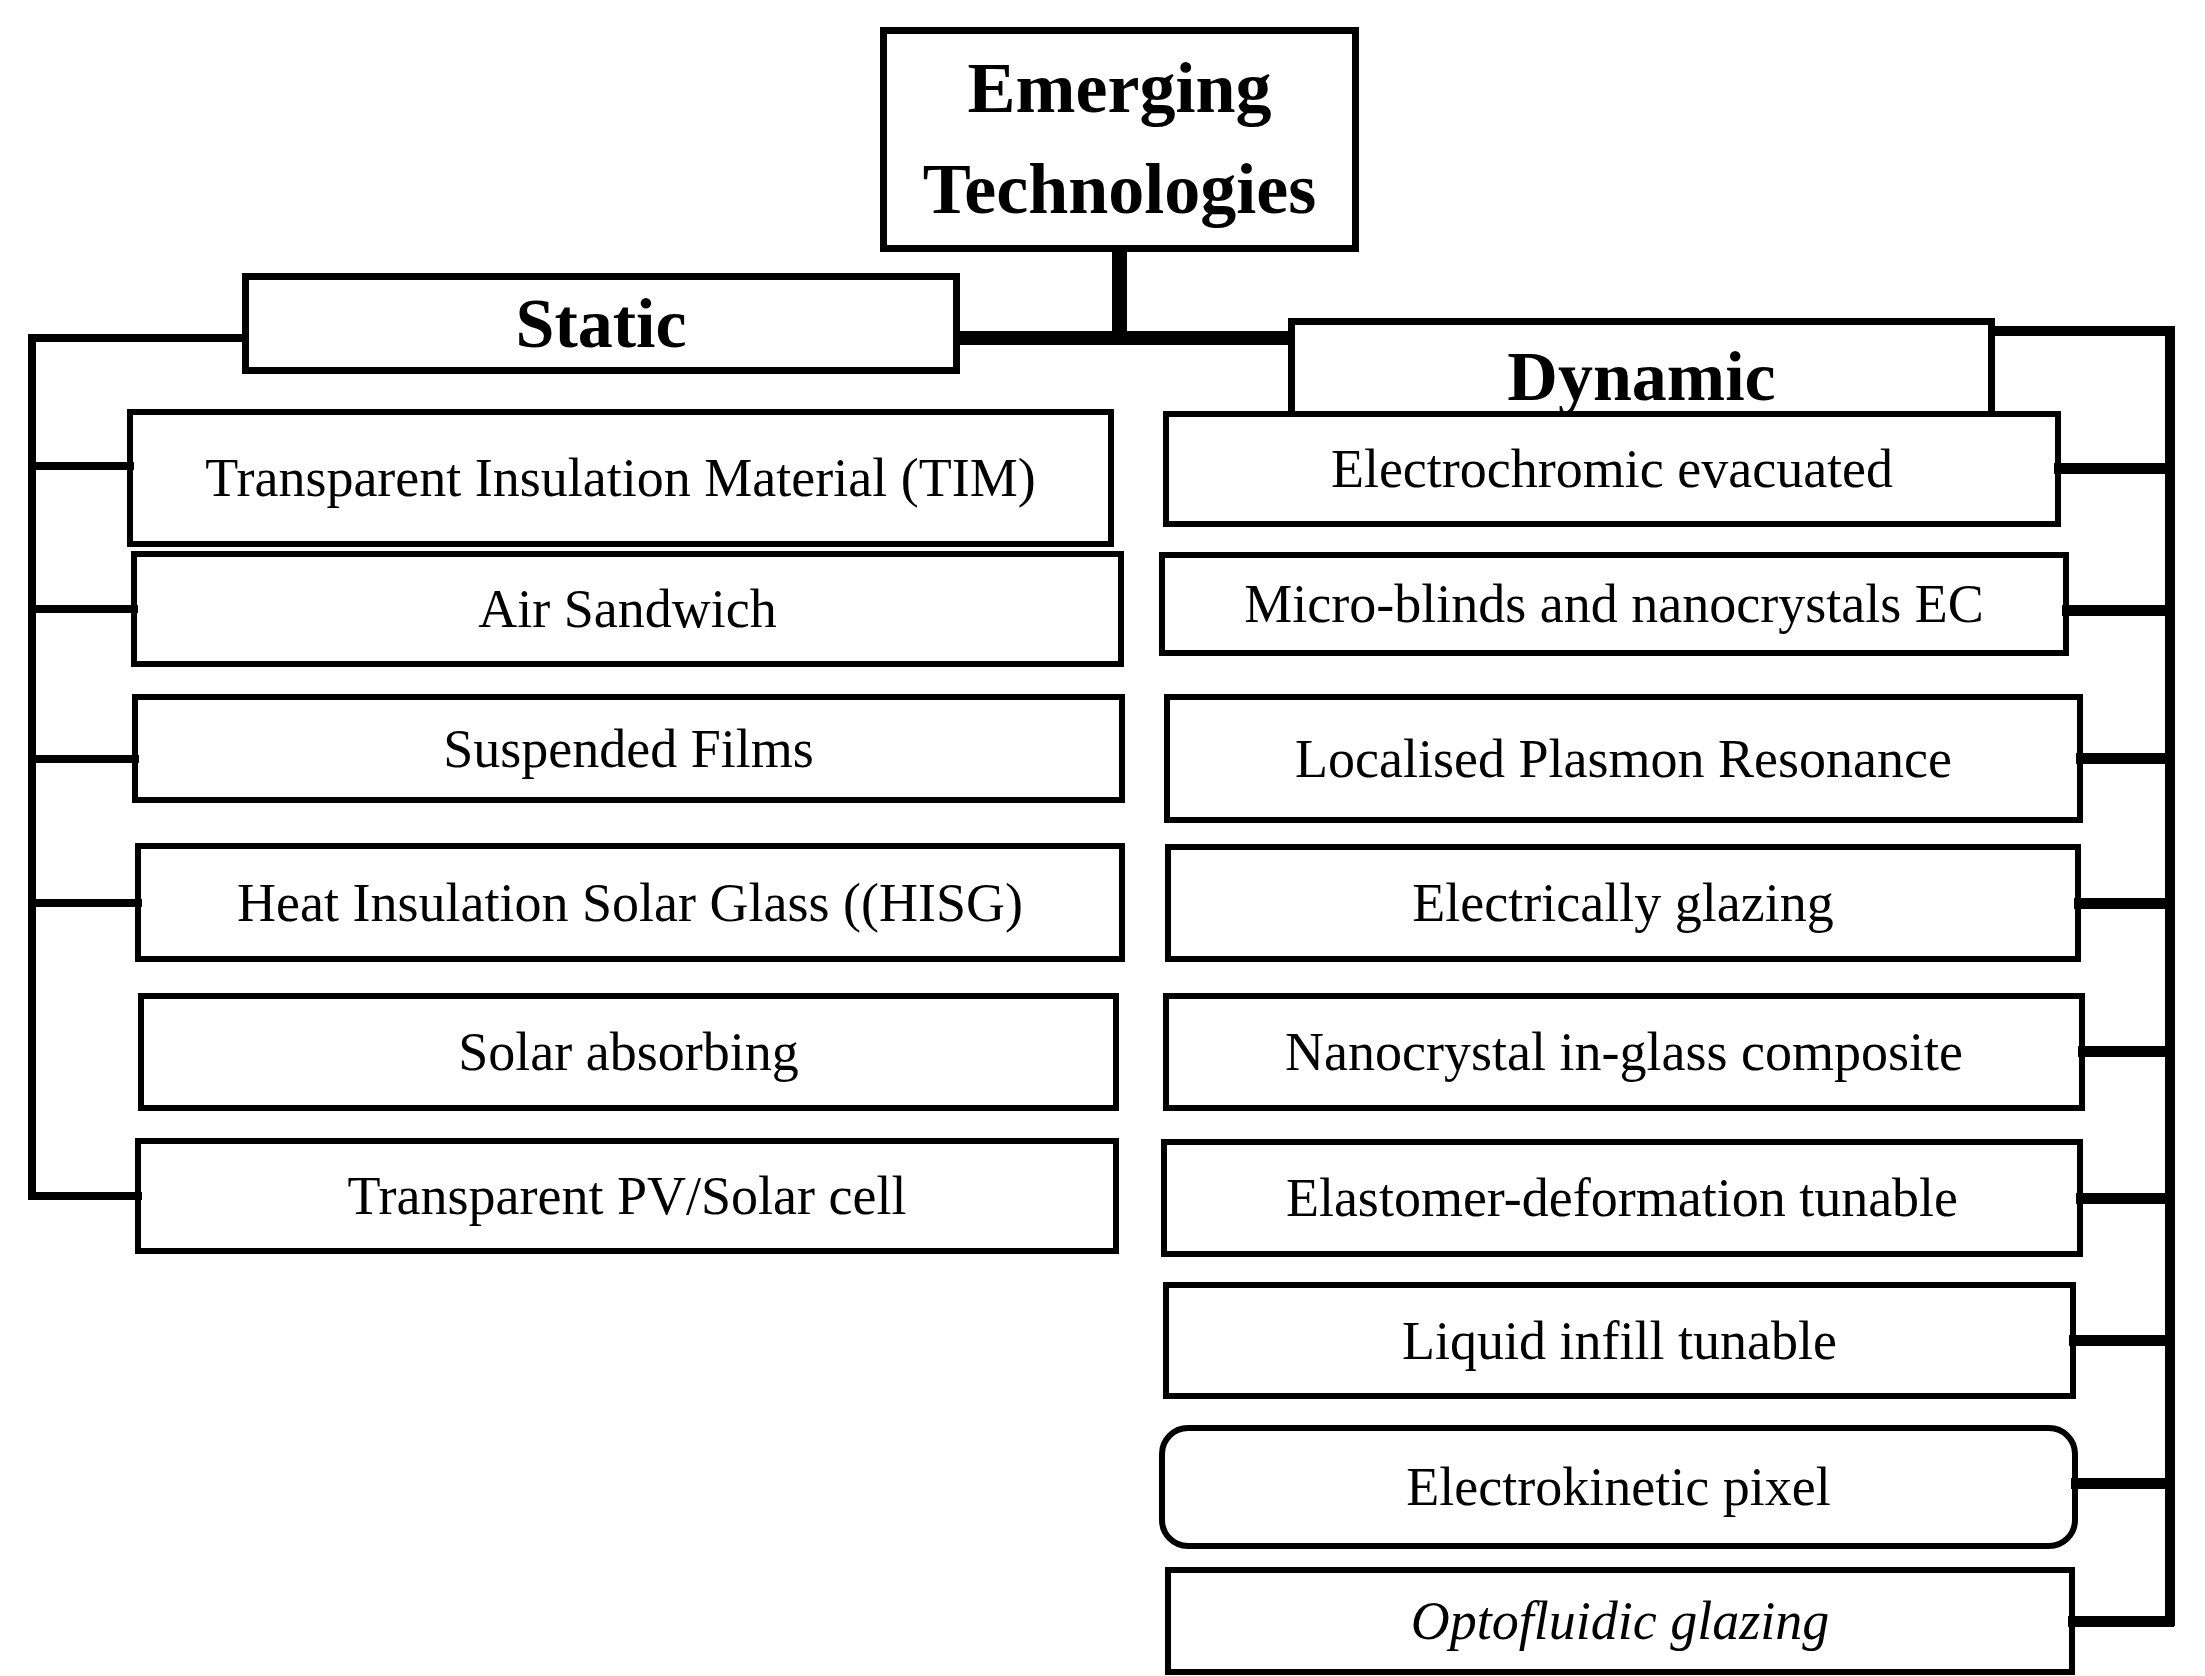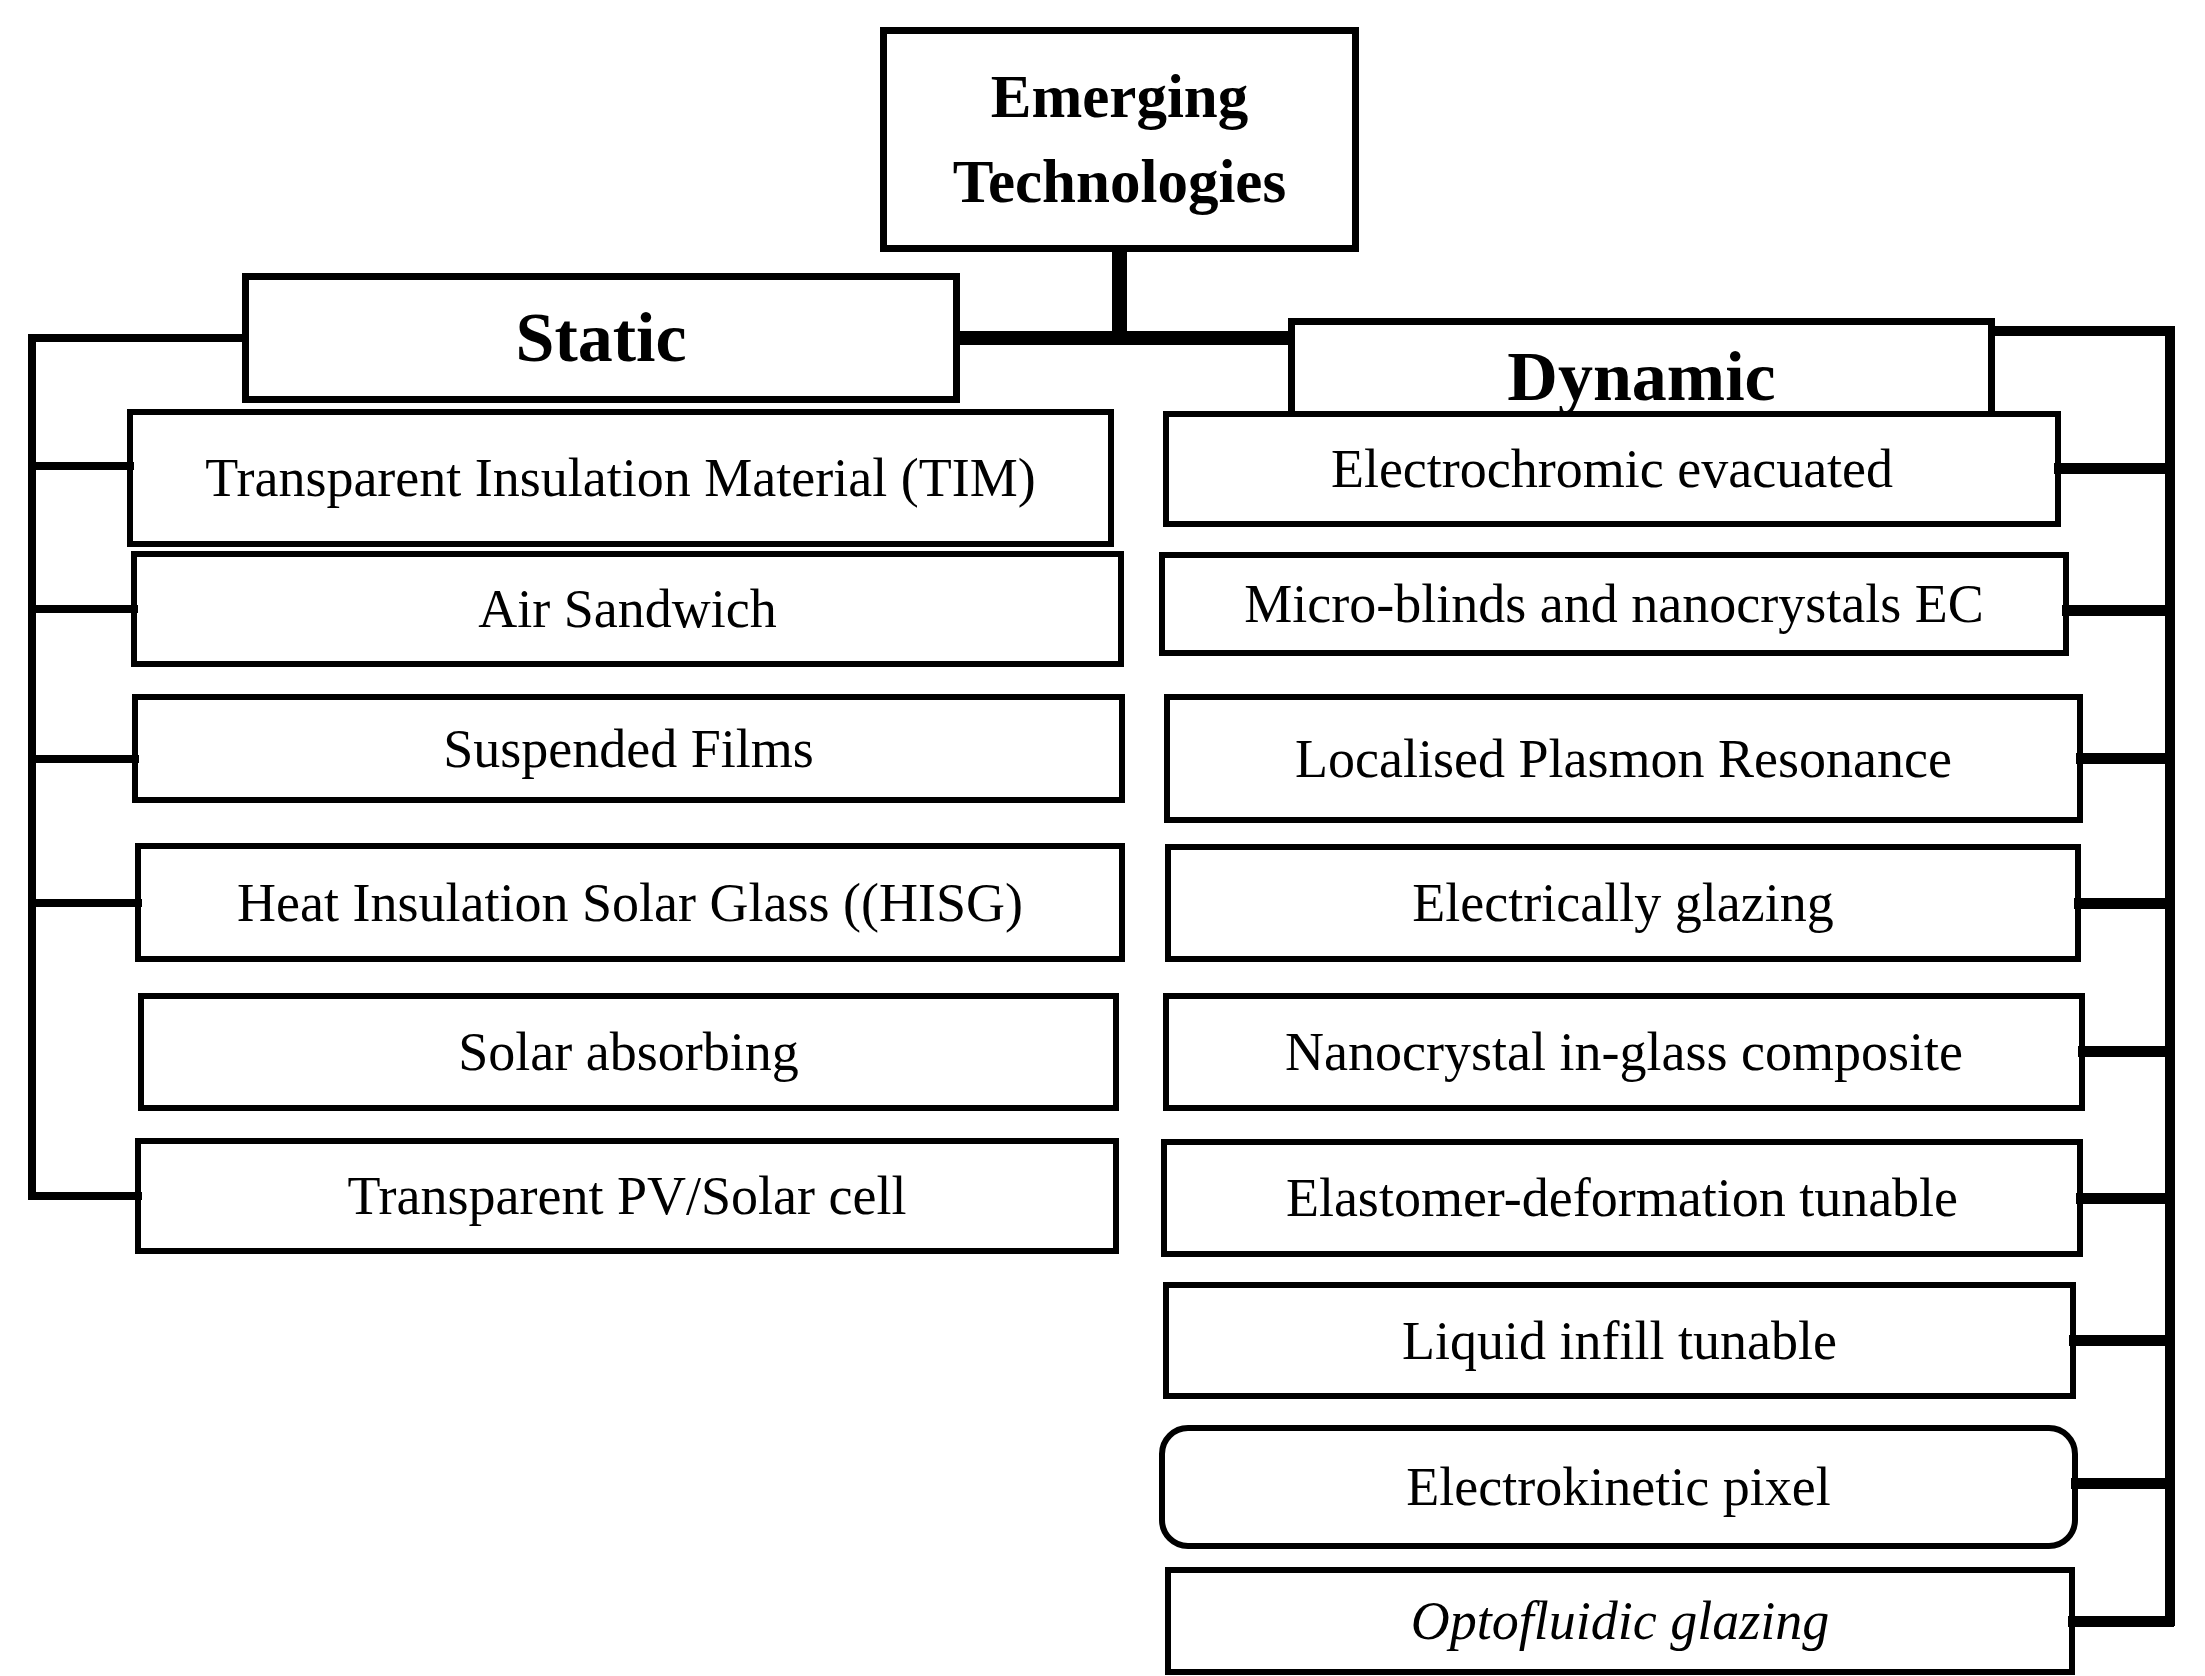--- a/index.html
+++ b/index.html
@@ -16,21 +16,21 @@
     background:#ffffff;
     border:6.5px solid #000;
     box-sizing:border-box;
     display:flex;align-items:center;justify-content:center;
     text-align:center;
     white-space:nowrap;
   }
   .title-node{
     border-width:7.7px;
     font-weight:bold;
-    font-size:61px;
+    font-size:72px;
     line-height:1.4;
     white-space:normal;
     padding:0 23.6px;
   }
   .header-node{
     border-width:7.7px;
     font-weight:bold;
     font-size:70px;
   }
   .item-node{
@@ -41,21 +41,21 @@
     background:#000;
   }
 </style>
 </head>
 <body>
 
 <div id="figure-root">
 
   <div class="node title-node" id="title-box" style="left: 880px; top: 26.6px; width: 479px; height: 225px;">Emerging Technologies</div>
 
-  <div class="node header-node" id="static-header" style="left: 242px; top: 273px; width: 718px; height: 130px;">Static</div>
+  <div class="node header-node" id="static-header" style="left: 242px; top: 273px; width: 718px; height: 101px;">Static</div>
 
   <div class="node header-node" id="dynamic-header" style="left: 1288px; top: 278px; width: 707px; height: 117px; margin-top: 40px;">Dynamic</div>
 
   <div id="items-layer">
       <div class="node item-node" style="left: 127px; top: 409px; width: 987px; height: 138px;">Transparent Insulation Material (TIM)</div>
       <div class="node item-node" style="left: 131px; top: 551px; width: 993px; height: 116px;">Air Sandwich</div>
       <div class="node item-node" style="left: 132px; top: 694px; width: 993px; height: 109px;">Suspended Films</div>
       <div class="node item-node" style="left: 135px; top: 843px; width: 990px; height: 119px;">Heat Insulation Solar Glass ((HISG)</div>
       <div class="node item-node" style="left: 138px; top: 993px; width: 981px; height: 118px;">Solar absorbing</div>
       <div class="node item-node" style="left: 135px; top: 1138px; width: 984px; height: 116px;">Transparent PV/Solar cell</div>

